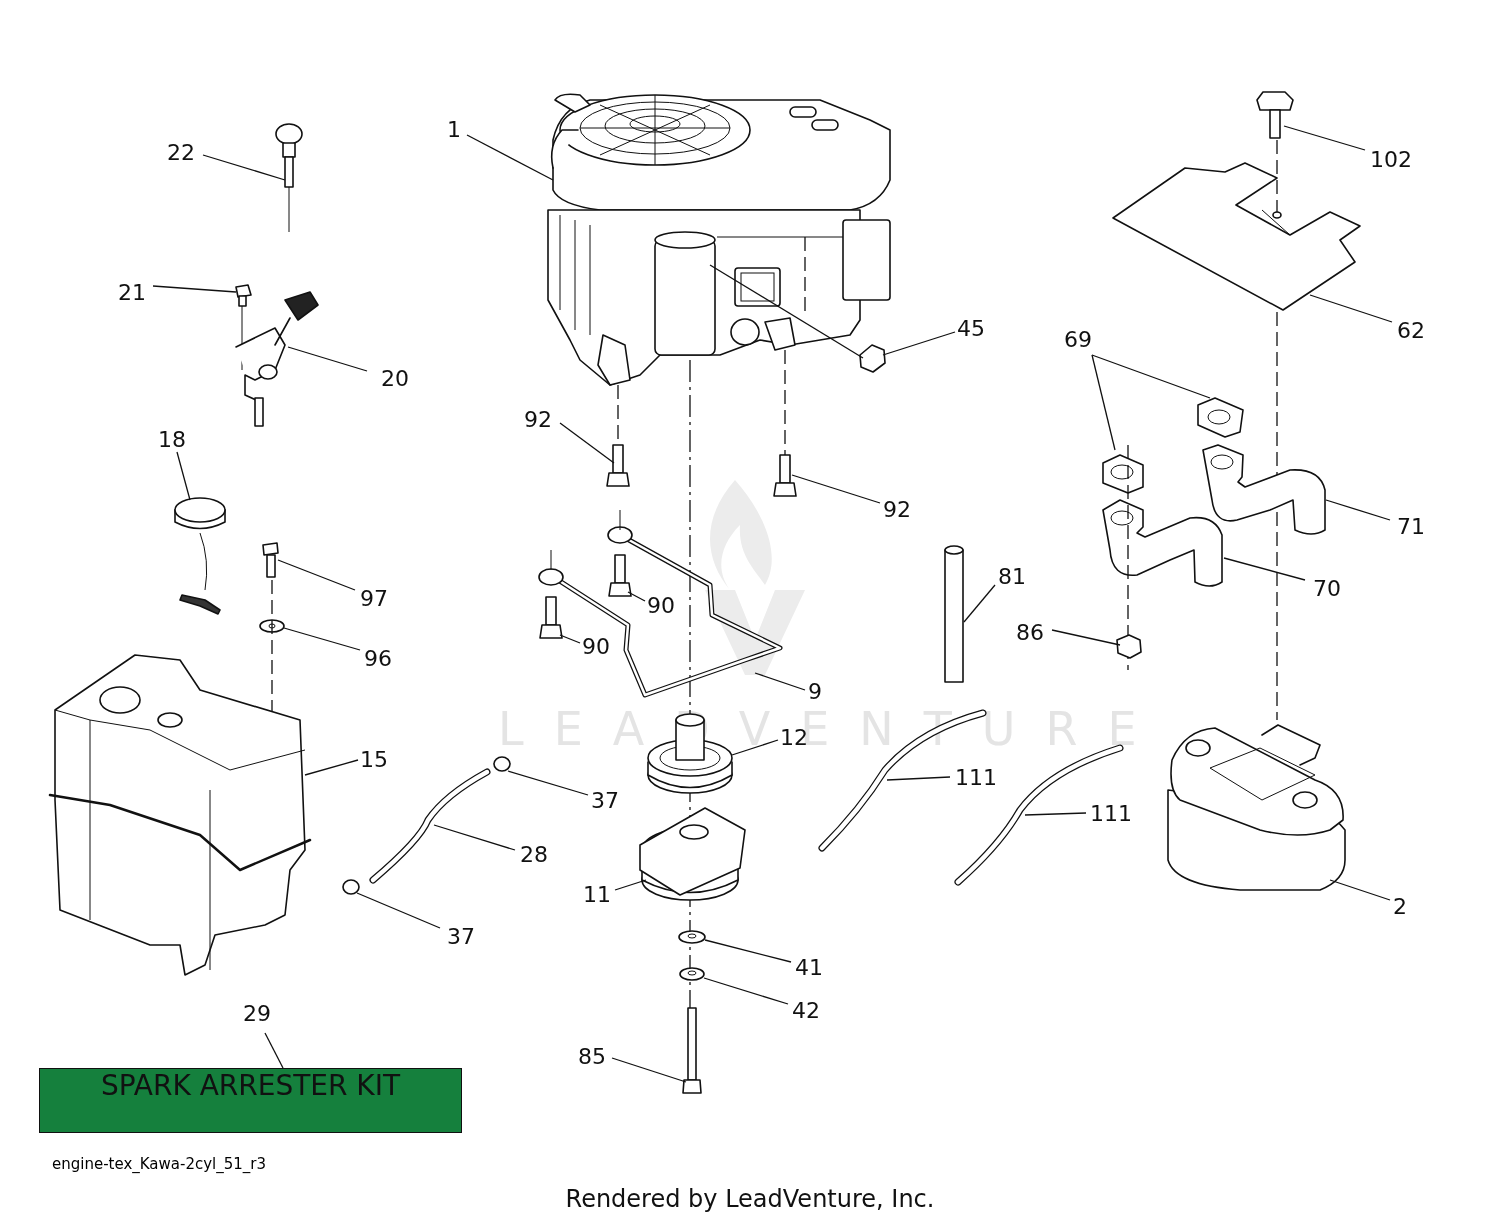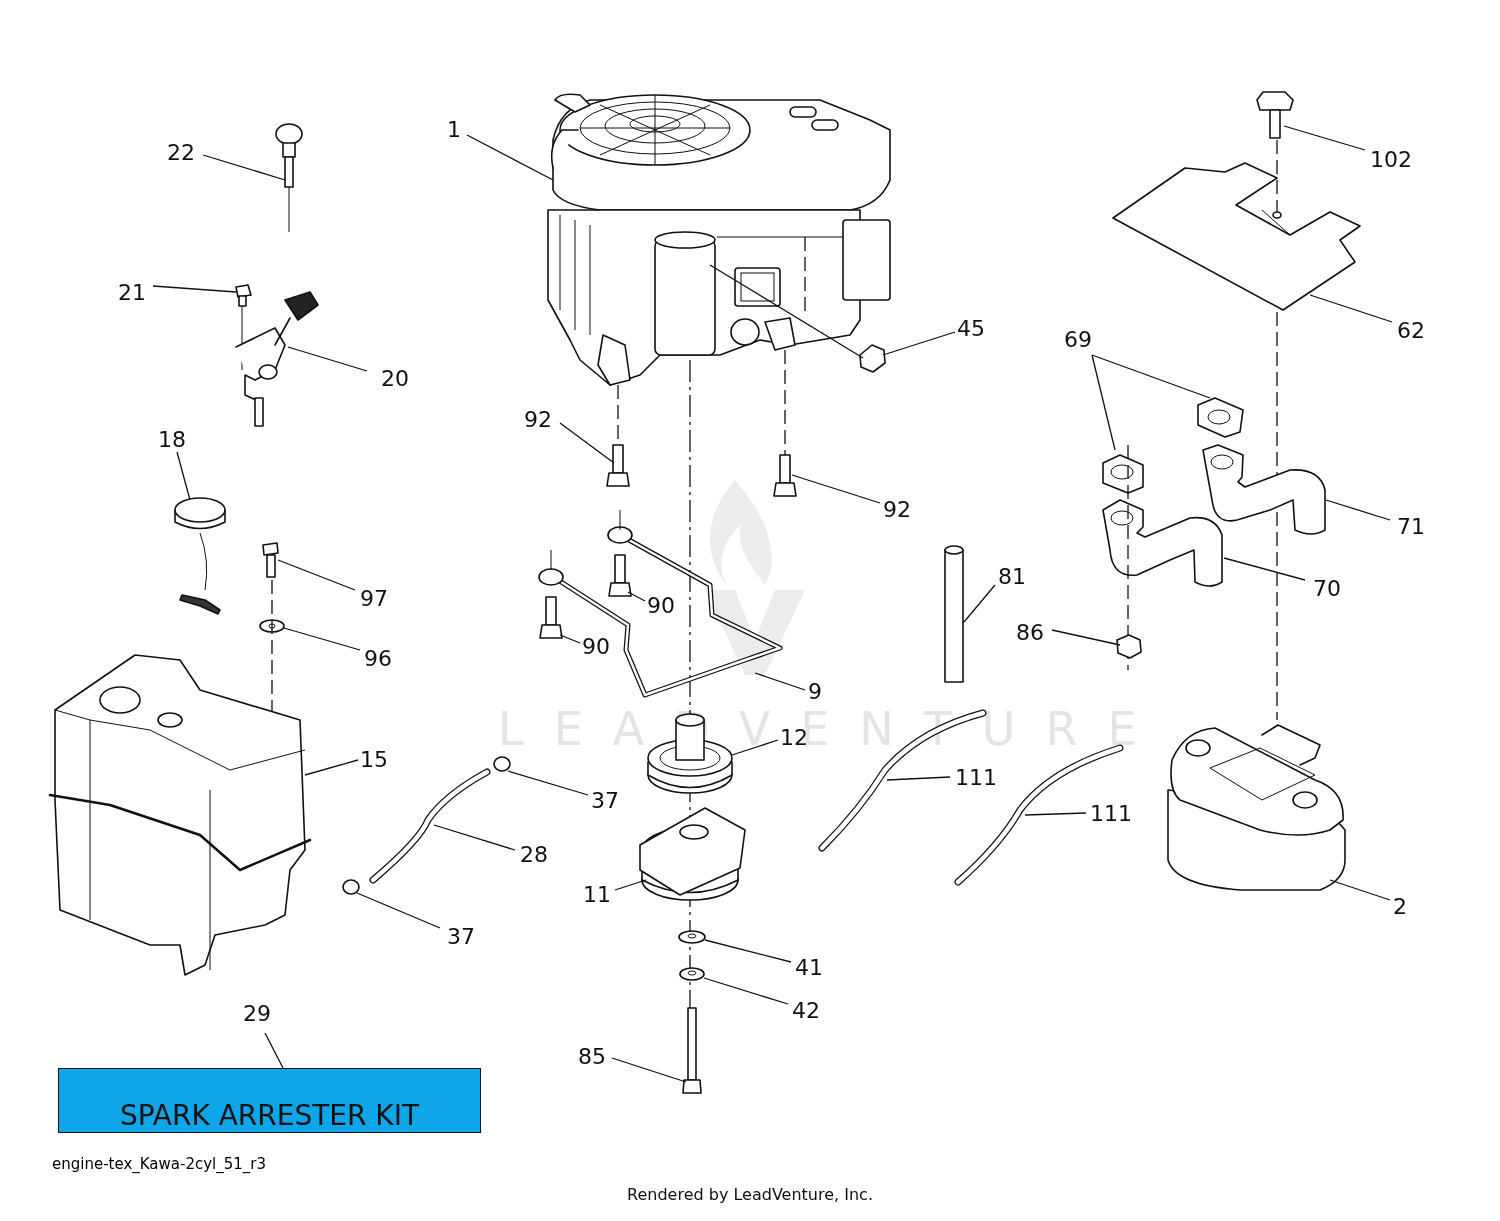--- a/index.html
+++ b/index.html
@@ -8,28 +8,28 @@
   #stage { position: absolute; left: 0; top: 0; width: 1500px; height: 1221px; }
   svg { position: absolute; left: 0; top: 0; }
   .lbl { font-family: "DejaVu Sans", sans-serif; font-size: 22px; fill: #111; }
   .leader { stroke: #111; stroke-width: 1.3; fill: none; }
   .part { stroke: #111; stroke-width: 1.6; fill: #fff; stroke-linejoin: round; stroke-linecap: round; }
   .part-thin { stroke: #111; stroke-width: 1; fill: none; }
   .dash { stroke: #111; stroke-width: 1.3; stroke-dasharray: 14 6; fill: none; }
   .dashdot { stroke: #111; stroke-width: 1.3; stroke-dasharray: 22 5 3 5; fill: none; }
   .wm-text { font-family: "DejaVu Sans", sans-serif; font-size: 46px; letter-spacing: 30px; fill: #e4e4e4; }
   .wm-shape { fill: #ececec; }
-  #kit-box { position: absolute; left: 58px; top: 1068px; width: 423px; height: 65px;
+  #kit-box { position: absolute; left: 39px; top: 1068px; width: 423px; height: 65px;
              border: 1.5px solid #111; box-sizing: border-box; display: flex;
-             align-items: flex-end; justify-content: center; background: #0ea5e9; }
+             align-items: flex-start; justify-content: center; background: #15803d; }
   #kit-box span { font-family: "DejaVu Sans", sans-serif; font-size: 28px; color: #111; }
   #file-id { position: absolute; left: 52px; top: 1155px; font-size: 15px;
              font-family: "DejaVu Sans", sans-serif; color: #000000; }
   #credit { position: absolute; left: 0; width: 1500px; top: 1185px; text-align: center;
-            font-family: "DejaVu Sans", sans-serif; font-size: 16px; color: #111; }
+            font-family: "DejaVu Sans", sans-serif; font-size: 24px; color: #111; }
 </style>
 </head>
 <body>
 
 <div id="stage">
 <svg width="1500" height="1221" viewBox="0 0 1500 1221">
 
   <g>
     <path class="wm-shape" d="M735 480 C700 520 705 560 730 590 C715 570 720 545 740 525 C738 555 755 570 765 585 C780 560 770 520 735 480 Z"></path>
     <path class="wm-shape" d="M705 590 L735 590 L755 640 L775 590 L805 590 L765 675 L745 675 Z"></path>

